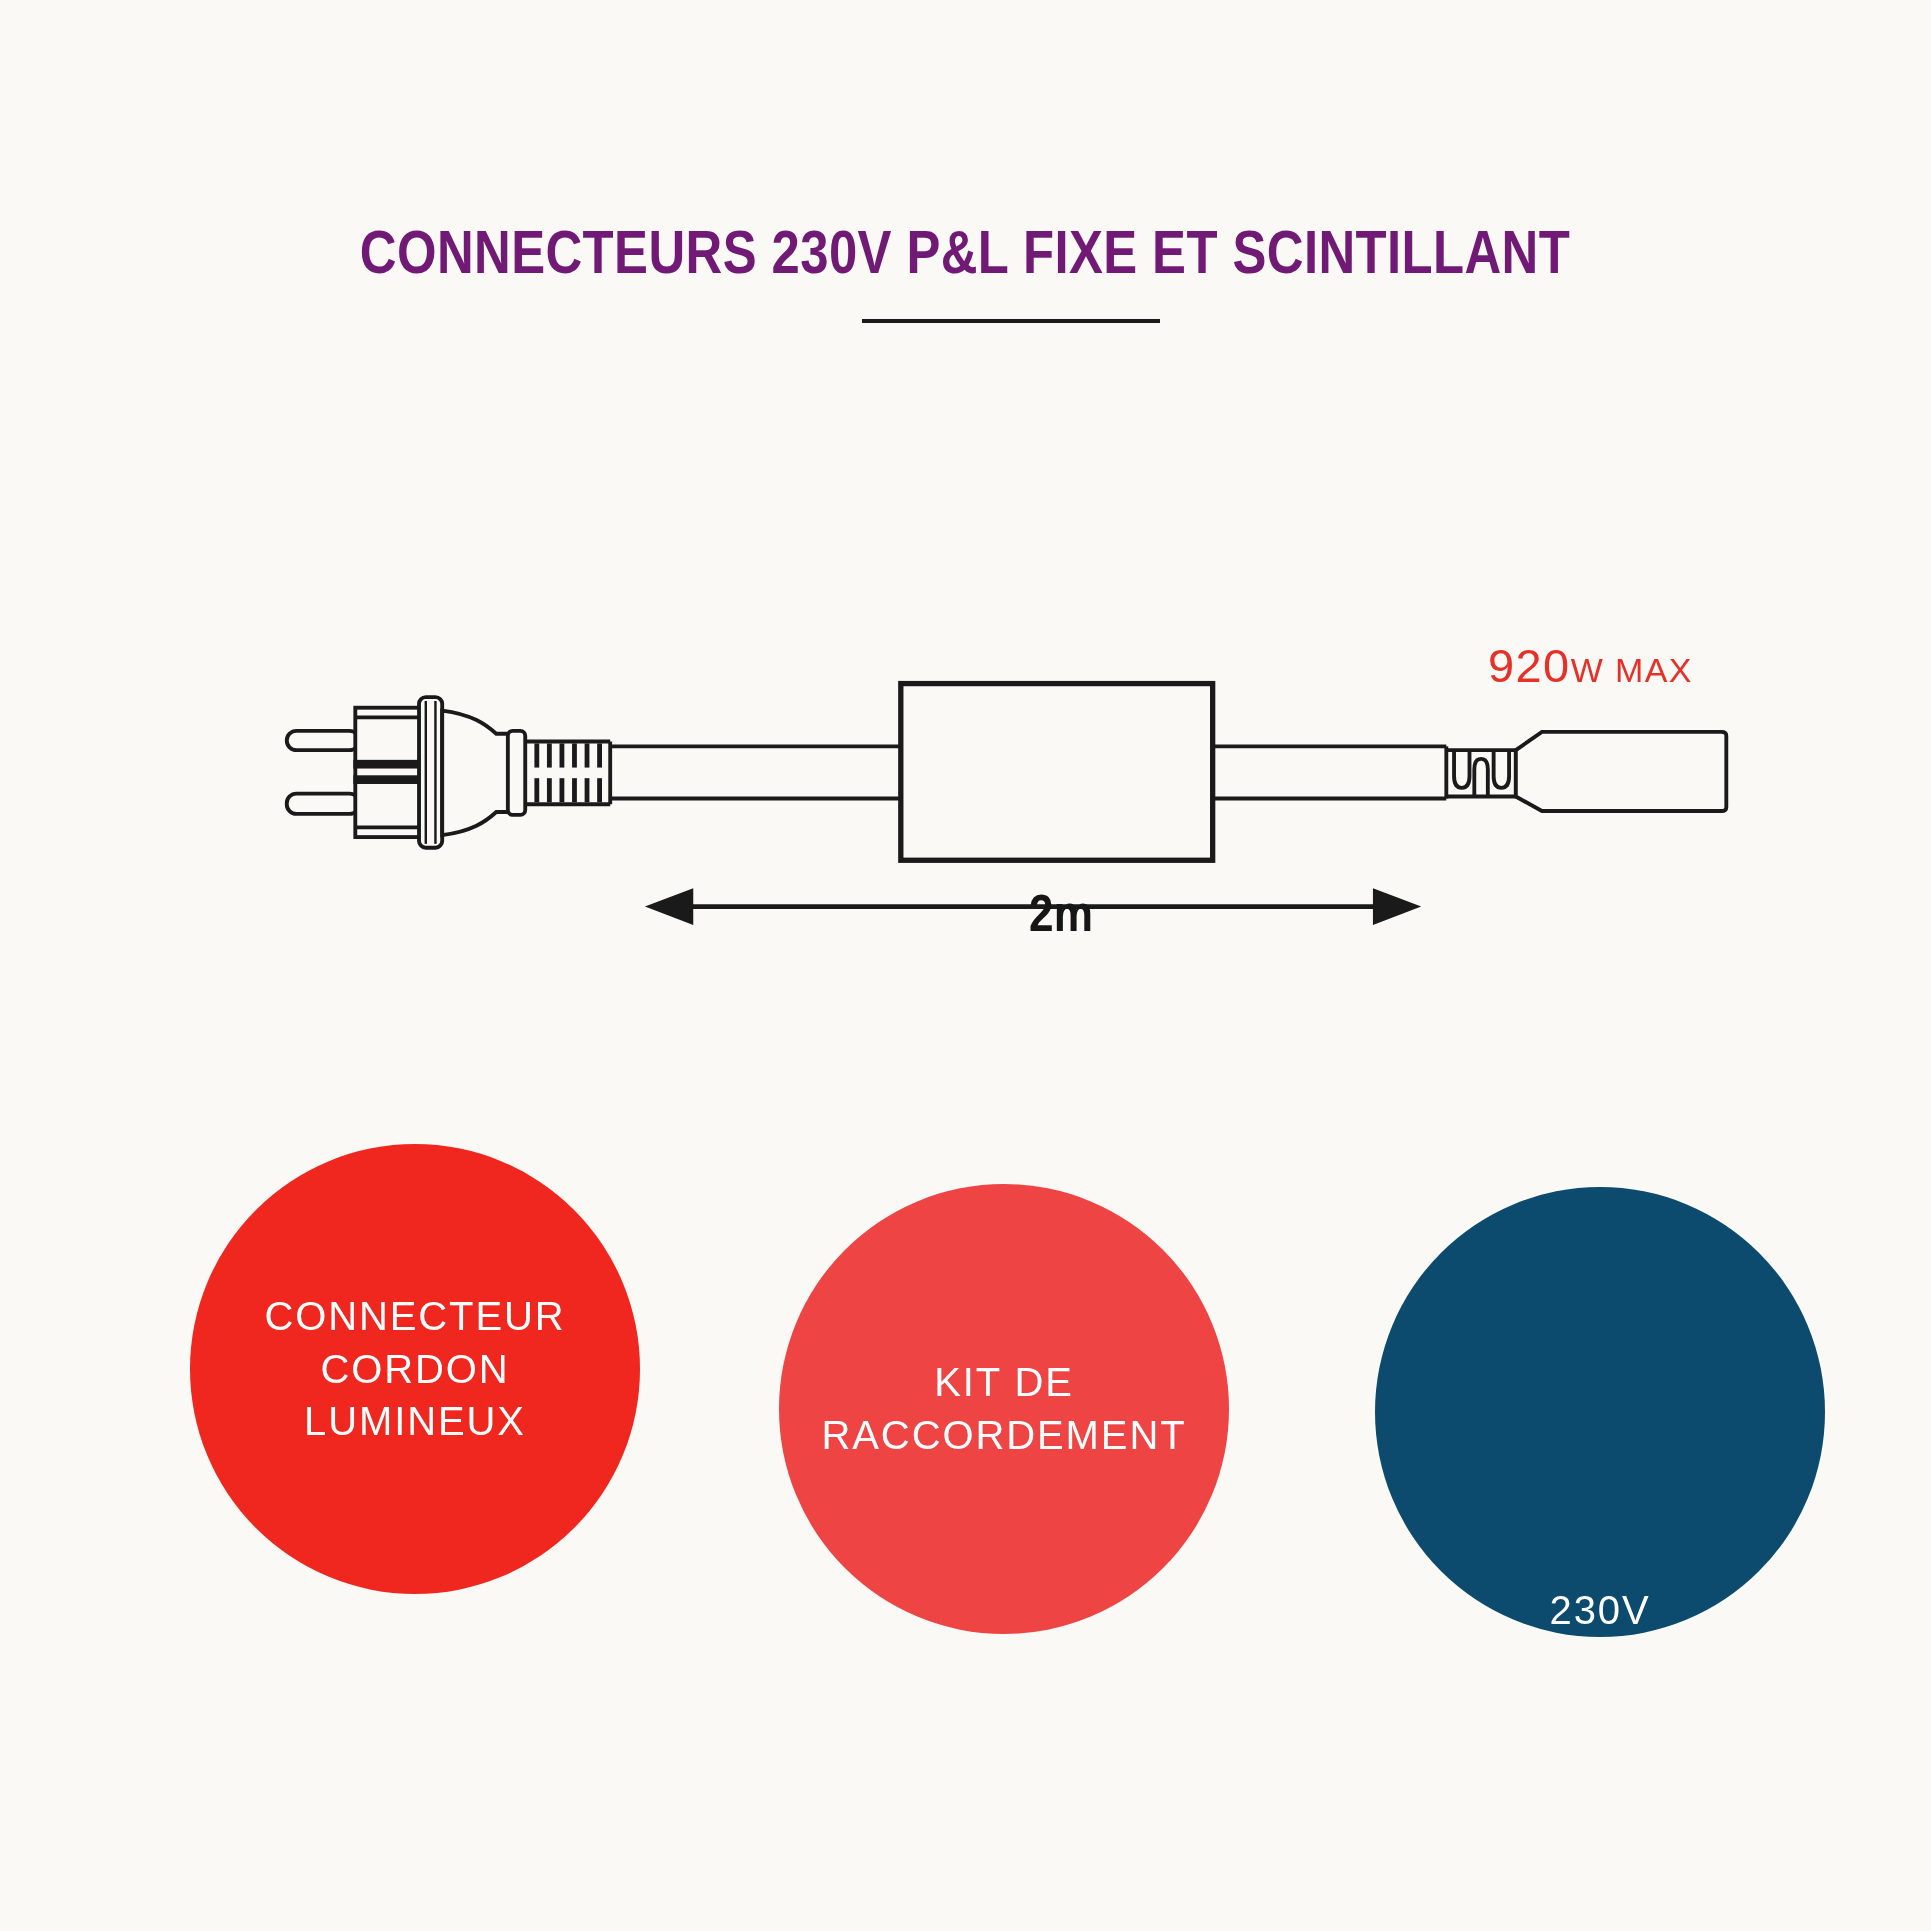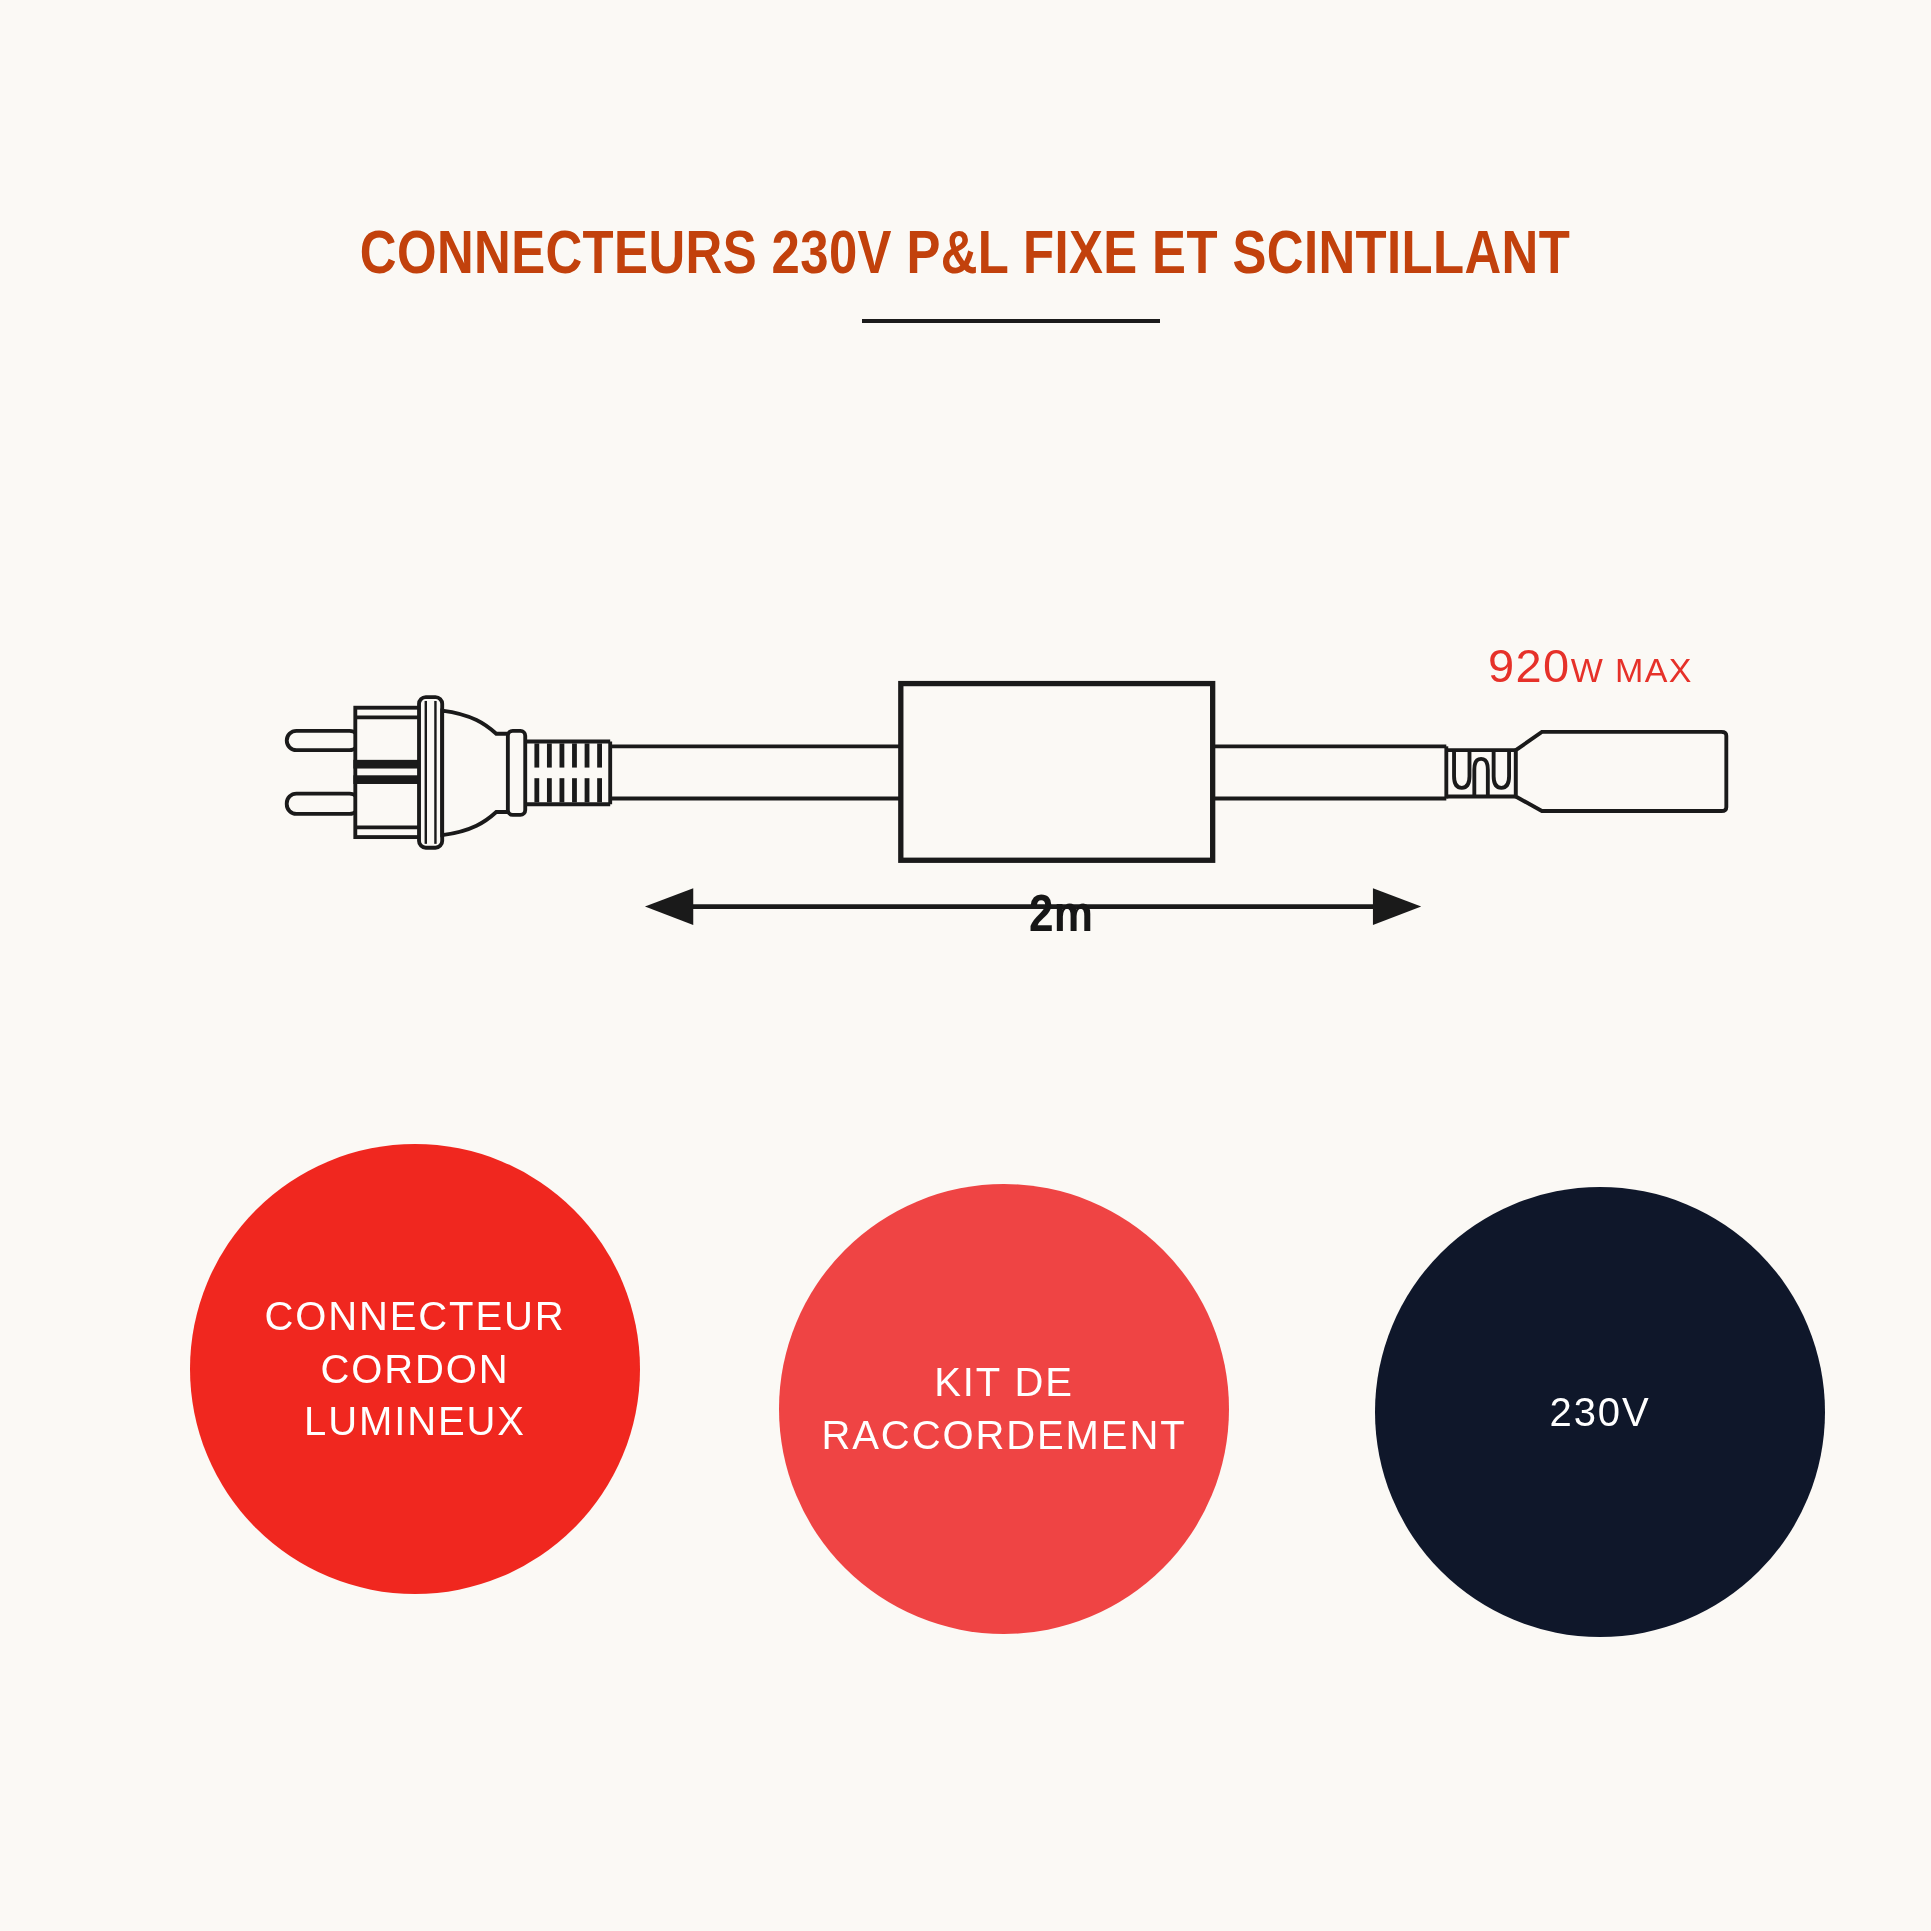--- a/index.html
+++ b/index.html
@@ -12,21 +12,21 @@
   }
 
   
   .title {
     position: absolute;
     left: 0; right: 0; top: 216px;
     margin: 0;
     text-align: center;
     font-size: 62px;
     font-weight: 700;
-    color: #c2410c;
+    color: #701a75;
     white-space: nowrap;
   }
   .title-inner {
     display: inline-block;
     transform: scaleX(0.82);
     transform-origin: 50% 50%;
     letter-spacing: 0.5px;
   }
   .title-underline {
     position: absolute;
@@ -186,20 +186,20 @@
     </div>
   </div>
 
   <div class="badge badge2" style="background-color: #ef4444;">
     <div class="badge-text">
       <span>KIT DE</span>
       <span>RACCORDEMENT</span>
     </div>
   </div>
 
-  <div class="badge badge3" style="background-color: #0f172a;">
+  <div class="badge badge3" style="background-color: #0c4a6e; align-items: flex-end;">
     <div class="badge-text">
       <span>230V</span>
     </div>
   </div>
 
 </div>
 
 
 </body></html>

